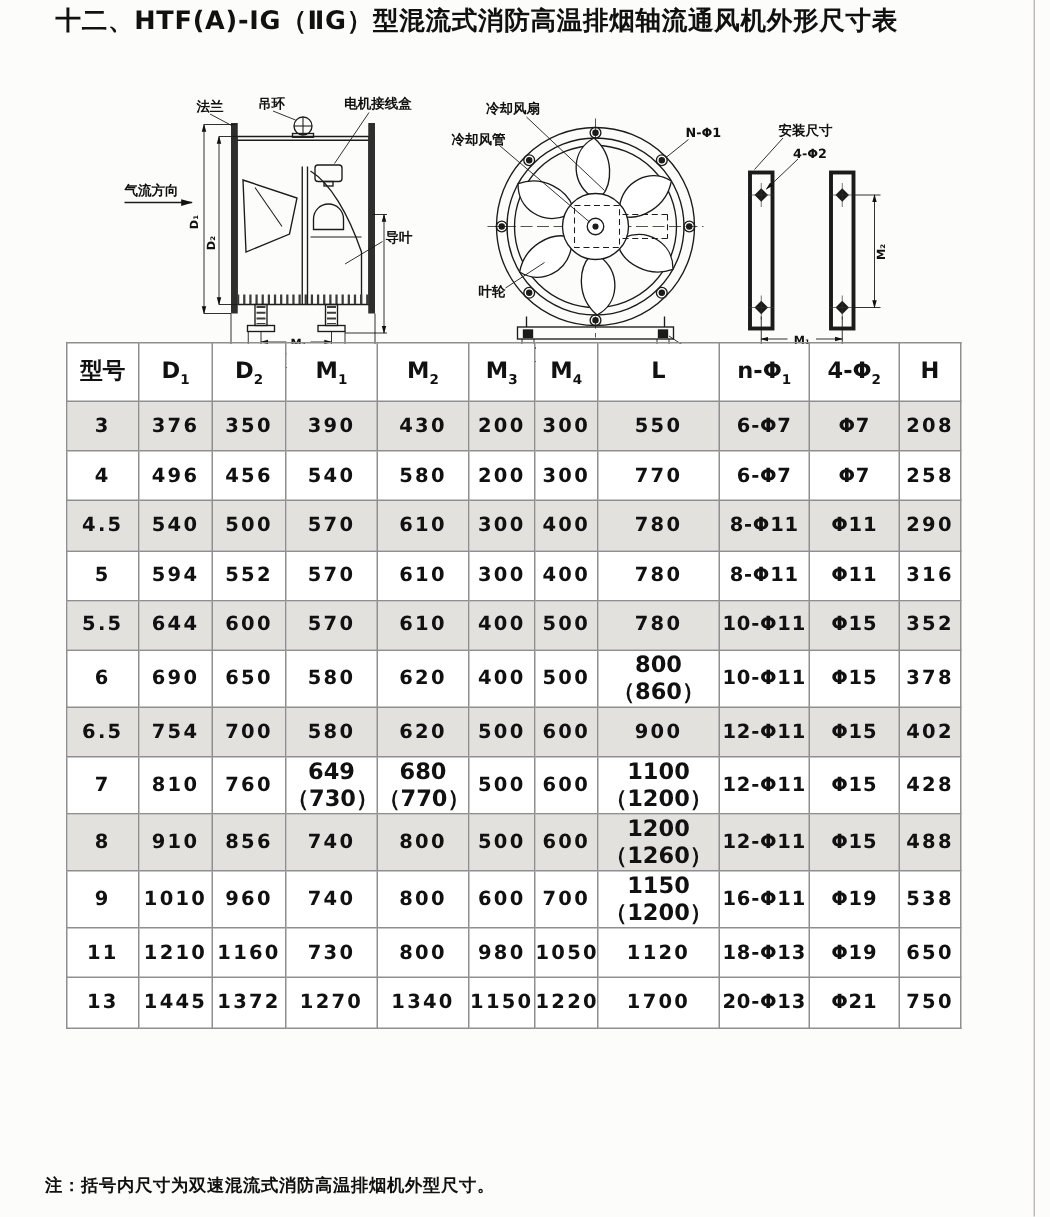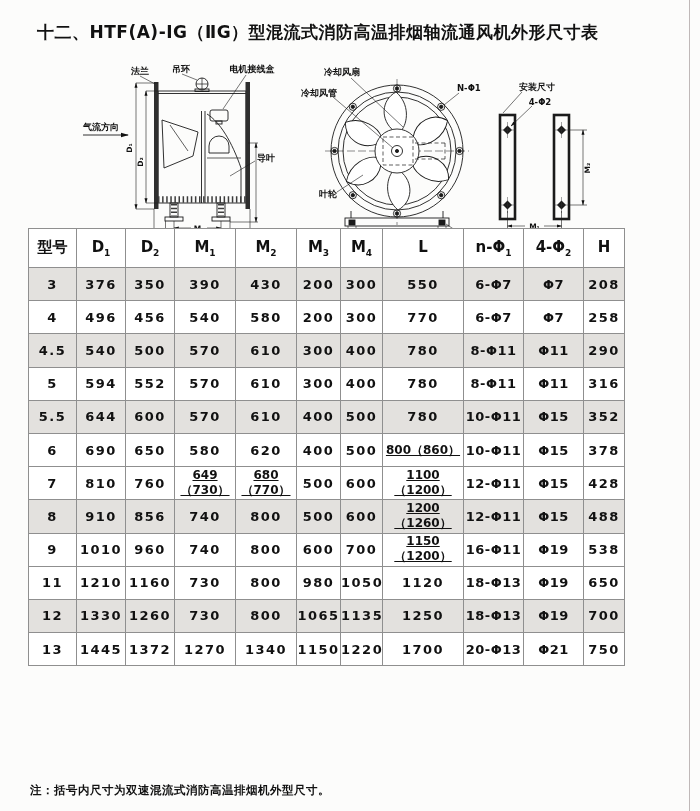--- a/index.html
+++ b/index.html
@@ -2,43 +2,43 @@
 <html><head>
 <meta charset="utf-8">
 <style>
   html,body { margin:0; padding:0; }
   body {
     width:700px; height:811px; position:relative; overflow:hidden;
     background:#fcfcfb; color:#111;
     font-family:"DejaVu Sans","Liberation Sans",sans-serif;
   }
   .title {
-    position:absolute; left:37px; top:21px;
+    position:absolute; left:37px; top:2px;
     font-size:17px; font-weight:bold; letter-spacing:.5px; white-space:nowrap;
   }
   .diagrams { position:absolute; left:0; top:28px; width:679px; height:200px;padding-left:12px; }
   .diagrams svg { position:absolute; overflow:visible; }
   #svg-side    { left:70px;  top:30px; }
   #svg-front   { left:293px; top:35px; }
   #svg-install { left:486px; top:44px; }
   svg text { font-family:"DejaVu Sans","Liberation Sans",sans-serif; fill:#111; font-weight:bold; }
   svg .cn  { font-size:9px; }
   svg .dim { font-size:7.5px; }
   svg line, svg path, svg rect, svg circle, svg polygon { vector-effect:none; }
 
   table {
-    position:absolute; left:28px; top:228px; width:596px;
+    position:absolute; left:44px; top:228px; width:596px;
     border-collapse:collapse; table-layout:fixed;
   }
   th, td { border:1px solid #8f8f8f; text-align:center; vertical-align:middle; padding:0; overflow:hidden; }
   thead th { height:38px; font-size:15px; background:#ffffff; font-weight:bold; }
   thead th sub { font-size:9px; }
   tbody td { height:32.2px; font-size:13px; font-weight:bold; letter-spacing:1.5px; background:#ffffff; }
   tr.shaded td { background:#e3e1de; }
-  td.tight { letter-spacing:0; font-size:12px;text-decoration:underline; }
+  td.tight { letter-spacing:0; font-size:15px; }
   td.phi   { letter-spacing:.5px; }
   .note {
     position:absolute; left:30px; top:771px;
     font-size:11.5px; font-weight:bold; letter-spacing:.5px;margin-top:12px;
   }
   .page-border-right { position:absolute; left:689px; top:0; width:1px; height:811px; background:#bfb8b8; }
 </style>
 </head>
 <body>
 
@@ -370,20 +370,33 @@
         <td>650</td>
         <td>580</td>
         <td>620</td>
         <td>400</td>
         <td>500</td>
         <td class="tight">800（860）</td>
         <td class="phi">10-Φ11</td>
         <td class="phi">Φ15</td>
         <td>378</td>
       </tr>
+      <tr class="shaded">
+        <td>6.5</td>
+        <td>754</td>
+        <td>700</td>
+        <td>580</td>
+        <td>620</td>
+        <td>500</td>
+        <td>600</td>
+        <td>900</td>
+        <td class="phi">12-Φ11</td>
+        <td class="phi">Φ15</td>
+        <td>402</td>
+      </tr>
       <tr>
         <td>7</td>
         <td>810</td>
         <td>760</td>
         <td class="tight">649（730）</td>
         <td class="tight">680（770）</td>
         <td>500</td>
         <td>600</td>
         <td class="tight">1100（1200）</td>
         <td class="phi">12-Φ11</td>
@@ -422,33 +435,20 @@
         <td>1160</td>
         <td>730</td>
         <td>800</td>
         <td>980</td>
         <td>1050</td>
         <td>1120</td>
         <td class="phi">18-Φ13</td>
         <td class="phi">Φ19</td>
         <td>650</td>
       </tr>
-      <tr class="shaded">
-        <td>12</td>
-        <td>1330</td>
-        <td>1260</td>
-        <td>730</td>
-        <td>800</td>
-        <td>1065</td>
-        <td>1135</td>
-        <td>1250</td>
-        <td class="phi">18-Φ13</td>
-        <td class="phi">Φ19</td>
-        <td>700</td>
-      </tr>
       <tr>
         <td>13</td>
         <td>1445</td>
         <td>1372</td>
         <td>1270</td>
         <td>1340</td>
         <td>1150</td>
         <td>1220</td>
         <td>1700</td>
         <td class="phi">20-Φ13</td>

